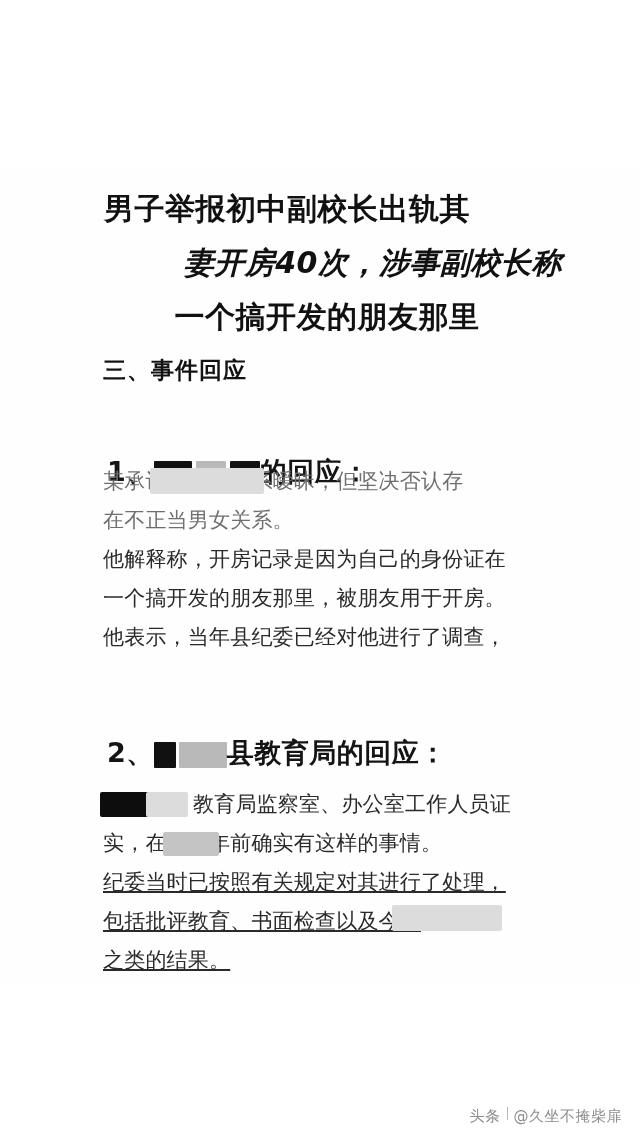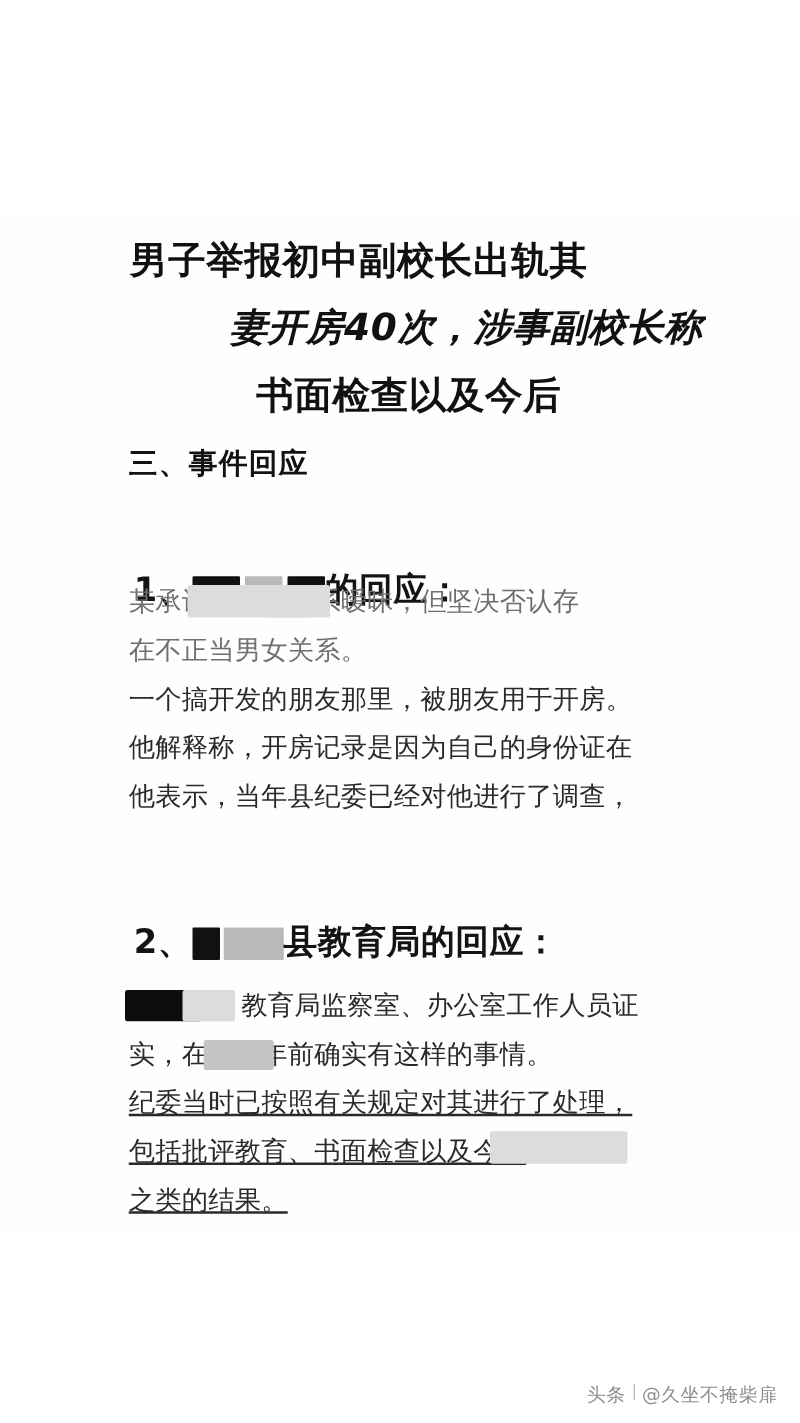--- a/index.html
+++ b/index.html
@@ -149,39 +149,39 @@
 </head>
 <body>
 
 <div class="page">
 
   <div class="top-blank"></div>
 
   <div class="headline">
     <span class="hl-line l1">男子举报初中副校长出轨其</span>
     <span class="hl-line l2">妻开房40次，涉事副校长称</span>
-    <span class="hl-line l3">书面检查以及今后</span>
+    <span class="hl-line l3">一个搞开发的朋友那里</span>
   </div>
 
   <div class="section-heading">三、事件回应</div>
 
   <div class="sub-heading sh1">
     <span>1、</span><span class="redact" style="width:38px;"></span><span class="redact soft" style="width:30px;margin-left:4px;"></span><span class="redact" style="width:30px;margin-left:4px;"></span><span>的回应：</span>
   </div>
 
   <div class="para p1 faded">
     <span class="ln">某承认与某某关系暧昧，但坚决否认存</span>
     <span class="ln">在不正当男女关系。</span>
   </div>
   <div class="bar light" style="left:150px; top:468px; width:100px; height:26px;"></div>
   <div class="bar light" style="left:212px; top:468px; width:52px; height:26px;"></div>
 
   <div class="para p2">
+    <span class="ln">他解释称，开房记录是因为自己的身份证在</span>
     <span class="ln">一个搞开发的朋友那里，被朋友用于开房。</span>
-    <span class="ln">他解释称，开房记录是因为自己的身份证在</span>
   </div>
 
   <div class="para p3">
     <span class="ln">他表示，当年县纪委已经对他进行了调查，</span>
   </div>
 
   <div class="sub-heading sh2">
     <span>2、</span><span class="redact" style="width:22px;"></span><span class="redact soft" style="width:48px;margin-left:3px;"></span><span>县教育局的回应：</span>
   </div>
 

